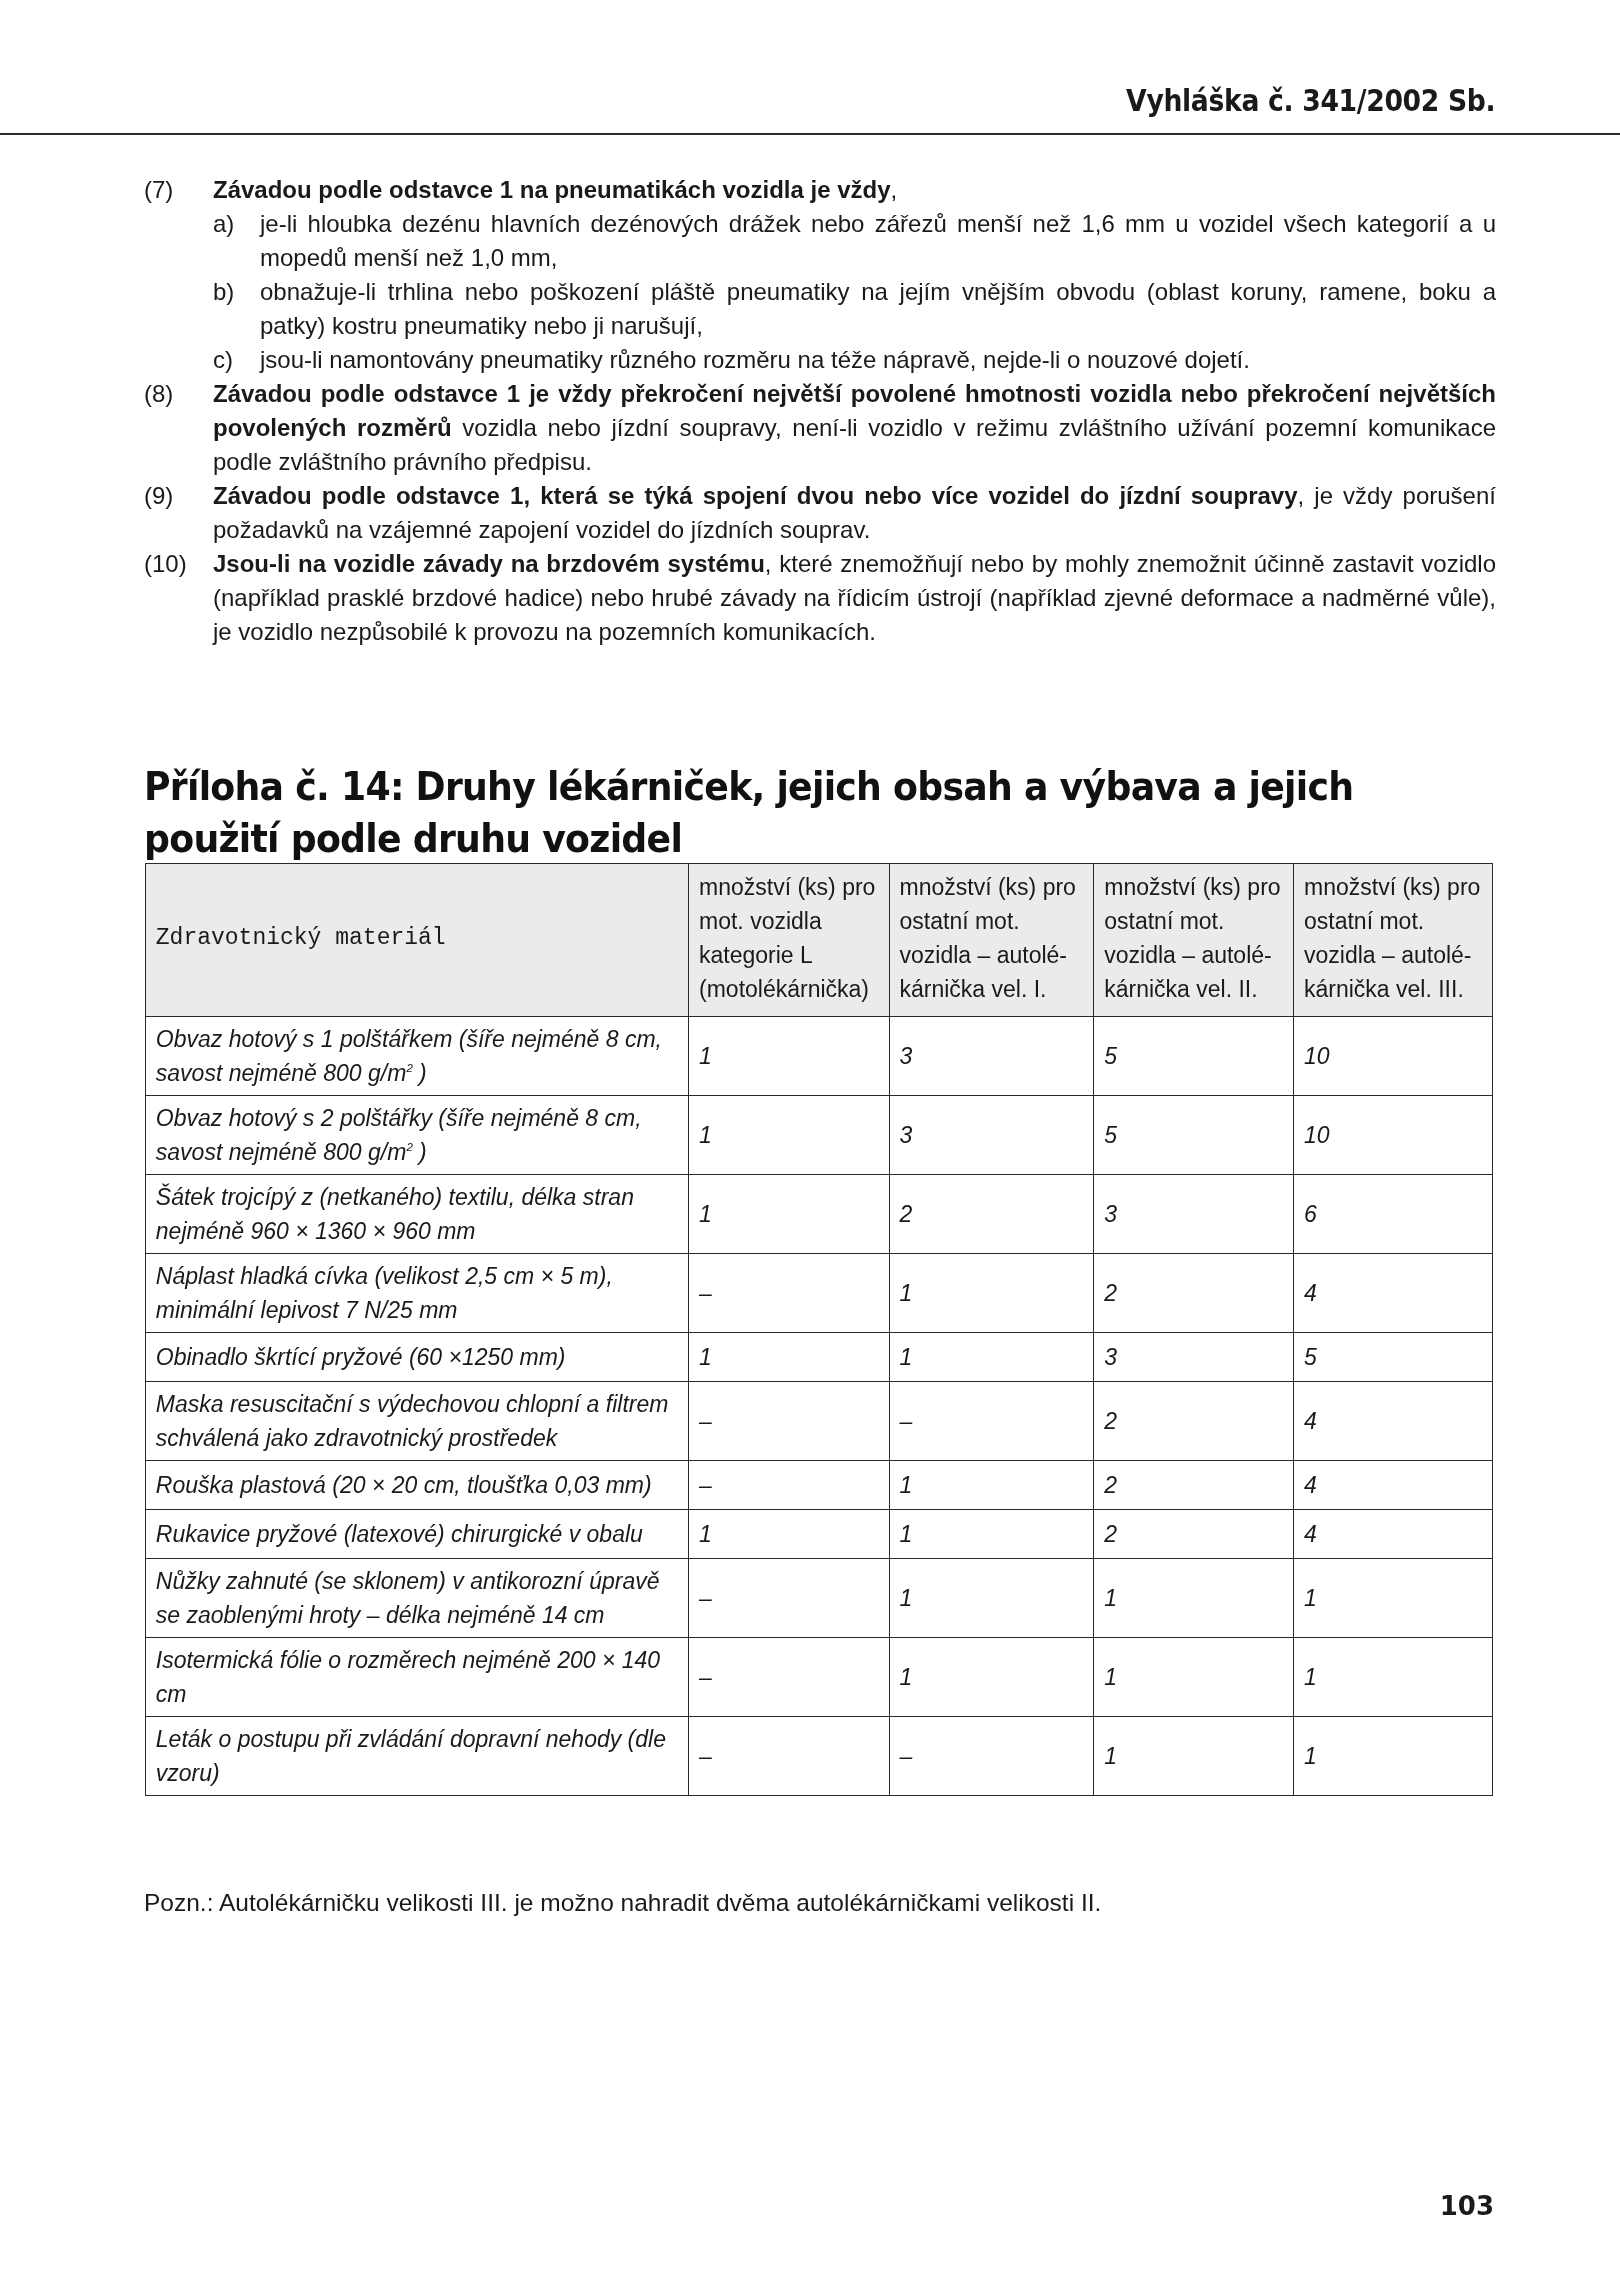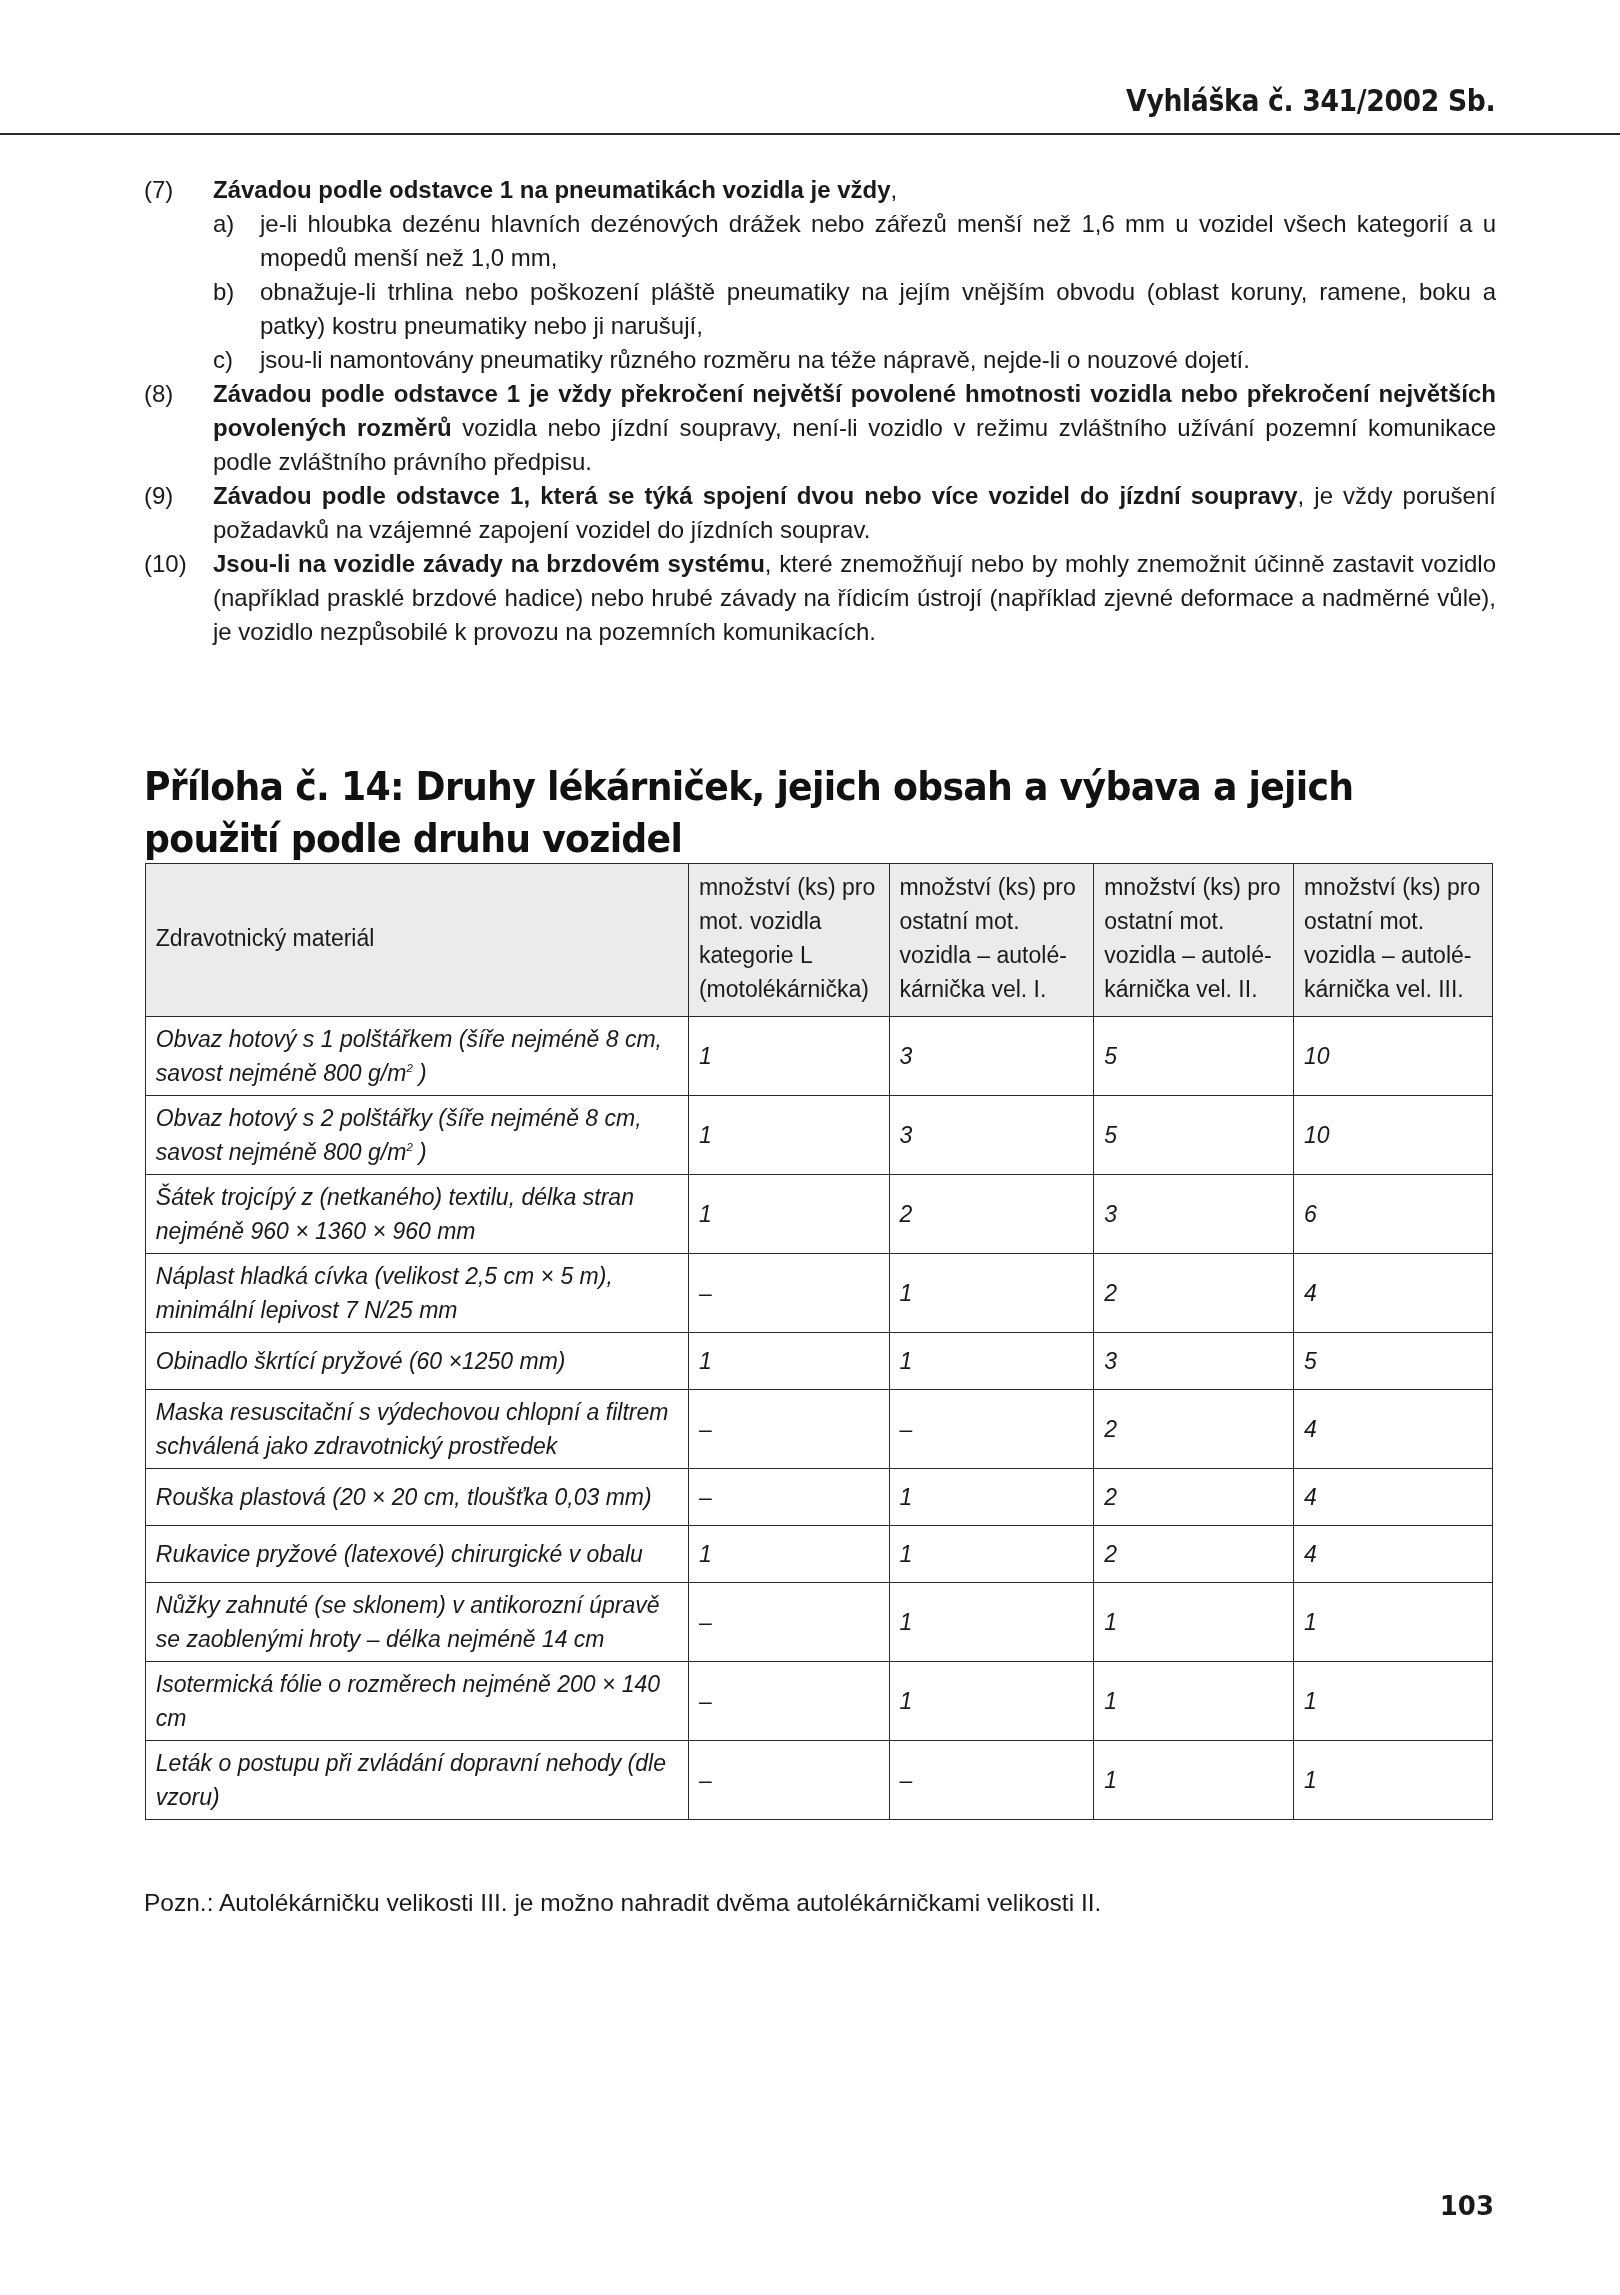--- a/index.html
+++ b/index.html
@@ -17,23 +17,23 @@
   .sub-label { width: 47px; flex: none; }
   .sub-text { flex: 1; text-align: justify; }
 
   .section-title { position: absolute; left: 144px; top: 729px; width: 1356px; font-family: "DejaVu Sans", sans-serif; font-weight: bold; font-size: 39px; line-height: 52px; color: #111; letter-spacing: -0.8px; transform: scaleX(0.93); transform-origin: left top; }
 
   .kit-table { position: absolute; left: 145px; top: 863px; width: 1348px; border-collapse: collapse; font-family: "Liberation Sans", sans-serif; font-size: 23px; line-height: 34px; color: #1a1a1a; }
   .kit-table th, .kit-table td { border: 1.2px solid #2a2a2a; padding: 3.3px 9.8px 3.3px 9.8px; vertical-align: middle; text-align: left; font-weight: normal; }
   .kit-table thead th { background: #ebebeb; padding-top: 3.3px; padding-bottom: 8px; }
   .kit-table thead tr { height: 153px; }
   .kit-table tbody tr.two { height: 79px; }
-  .kit-table tbody tr.one { height: 57px; }
+  .kit-table tbody tr.one { height: 49px; }
   .kit-table tbody tr { border-top: 1px solid #f97316; font-style: italic; }
-  .col-mat { width: 526px; }
+  .col-mat { width: 526px; font-family: Liberation Mono, monospace; }
   .col-q1 { width: 180px; }
   .col-q2 { width: 185px; }
   .col-q3 { width: 180px; }
   .col-q4 { width: 179px; }
   sup { font-size: 11.4px; vertical-align: super; line-height: 0; }
 
   .note { position: absolute; left: 144px; top: 1886px; font-family: "Liberation Sans", sans-serif; font-size: 24.5px; line-height: 33px; color: #1a1a1a; }
   .page-number { position: absolute; right: 126px; top: 2191px; font-family: "DejaVu Sans", sans-serif; font-weight: bold; font-size: 26px; color: #1a1a1a; margin-left: 29px; }
 </style>
 </head>

